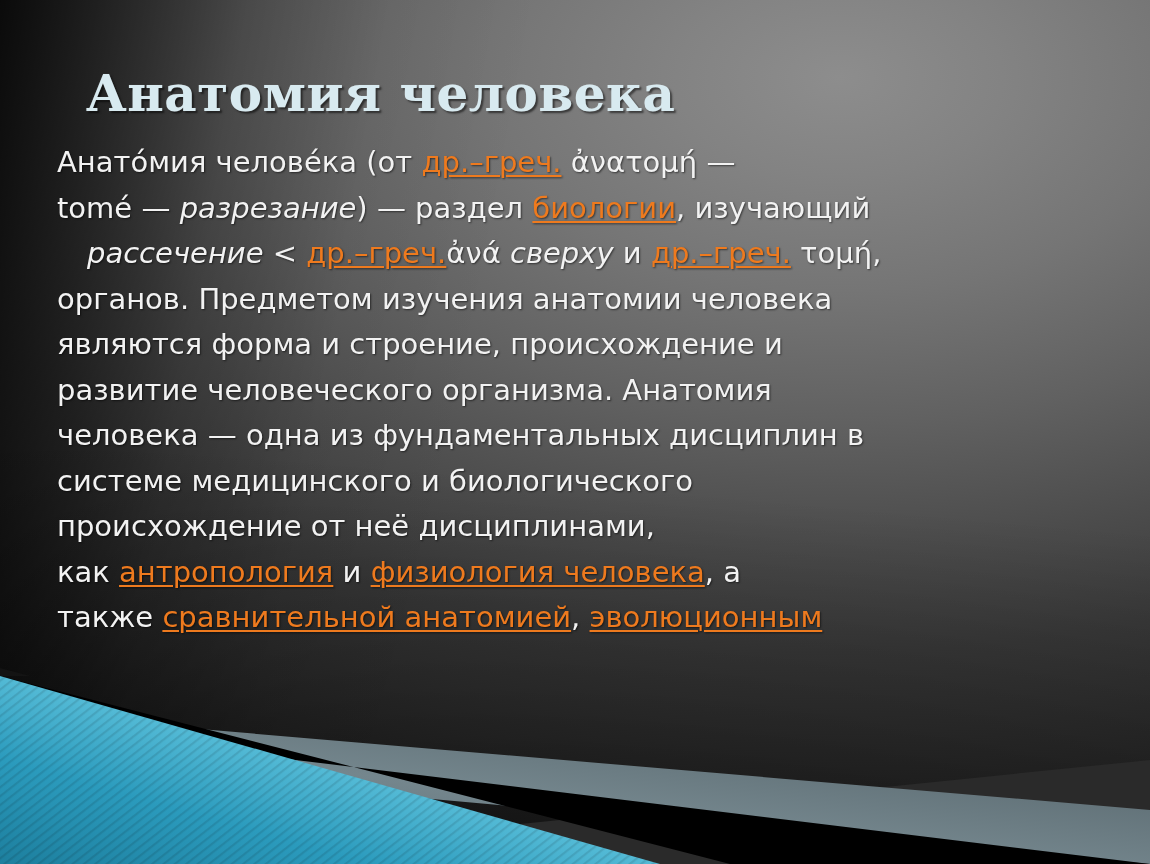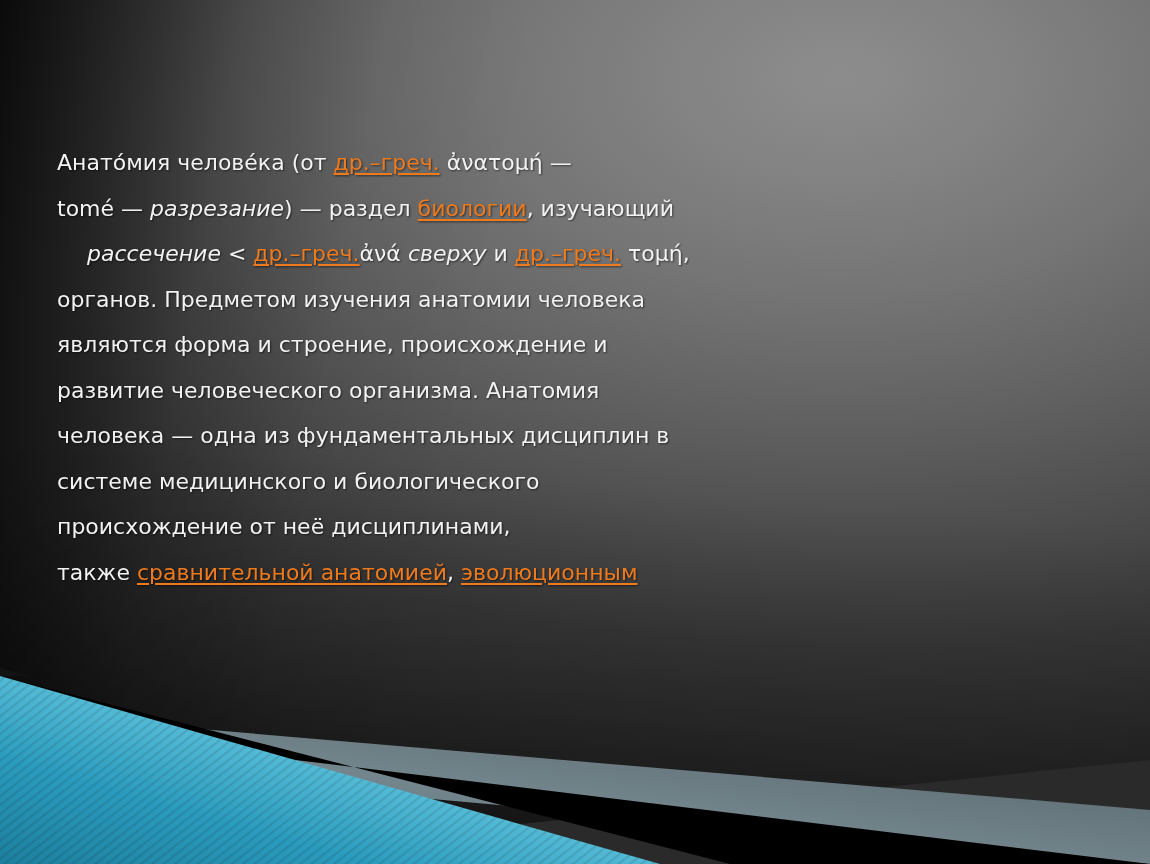--- a/index.html
+++ b/index.html
@@ -78,21 +78,21 @@
     white-space: nowrap;
   }
 
   
   .body-text {
     position: absolute;
     left: 57px;
     top: 140px;
     width: 1020px;
     font-family: "DejaVu Sans", sans-serif;
-    font-size: 22px;
+    font-size: 29px;
     line-height: 45.5px;
     color: #f2f2f2;
     text-shadow: 1px 1px 2px rgba(0,0,0,0.55);
     word-spacing: 0px;
   }
   .body-text .ln {
     display: block;
     white-space: nowrap;
   }
   .body-text .ln.ind {
@@ -143,27 +143,29 @@
     <polygon points="0,196 1150,300 1150,246 0,148" fill="url(#grayGrad)"></polygon>
 
     <polygon points="0,160 1150,300 730,300 0,112" fill="#000000"></polygon>
 
     <polygon points="0,112 660,300 0,300" fill="url(#tealGrad)"></polygon>
     <polygon points="0,112 660,300 0,300" fill="url(#stripes)"></polygon>
 
     <polygon points="0,104 30,112 0,112" fill="#1a1a1a" opacity="0.5"></polygon>
   </svg>
 
+  <div class="title">Анатомия человека</div>
 
   <div class="body-text">
       <span class="ln"><span>Анато́мия челове́ка (от </span><span class="lnk">др.–греч.</span><span> ἀνατομή — </span></span>
       <span class="ln"><span>tomé — </span><span class="it">разрезание</span><span>) — раздел </span><span class="lnk">биологии</span><span>, изучающий</span></span>
       <span class="ln ind"><span class="it">рассечение</span><span> &lt; </span><span class="lnk">др.–греч.</span><span>ἀνά </span><span class="it">сверху</span><span> и </span><span class="lnk">др.–греч.</span><span> τομή,</span></span>
       <span class="ln"><span>органов. Предметом изучения анатомии человека</span></span>
       <span class="ln"><span>являются форма и строение, происхождение и</span></span>
       <span class="ln"><span>развитие человеческого организма. Анатомия</span></span>
       <span class="ln"><span>человека — одна из фундаментальных дисциплин в</span></span>
       <span class="ln"><span>системе медицинского и биологического</span></span>
       <span class="ln"><span>происхождение от неё дисциплинами,</span></span>
+      <span class="ln"><span>как </span><span class="lnk">антропология</span><span> и </span><span class="lnk">физиология человека</span><span>, а</span></span>
       <span class="ln"><span>также </span><span class="lnk">сравнительной анатомией</span><span>, </span><span class="lnk">эволюционным</span></span>
     </div>
 
 </div>
 
 </body></html>

